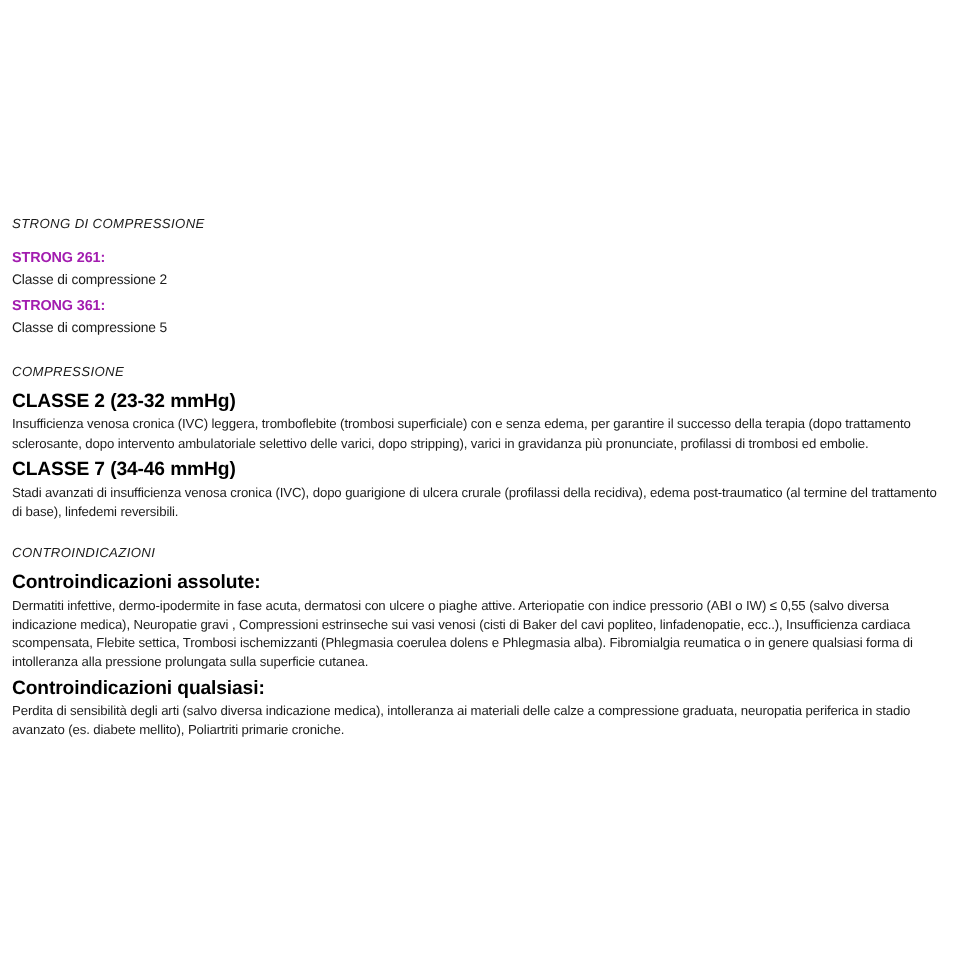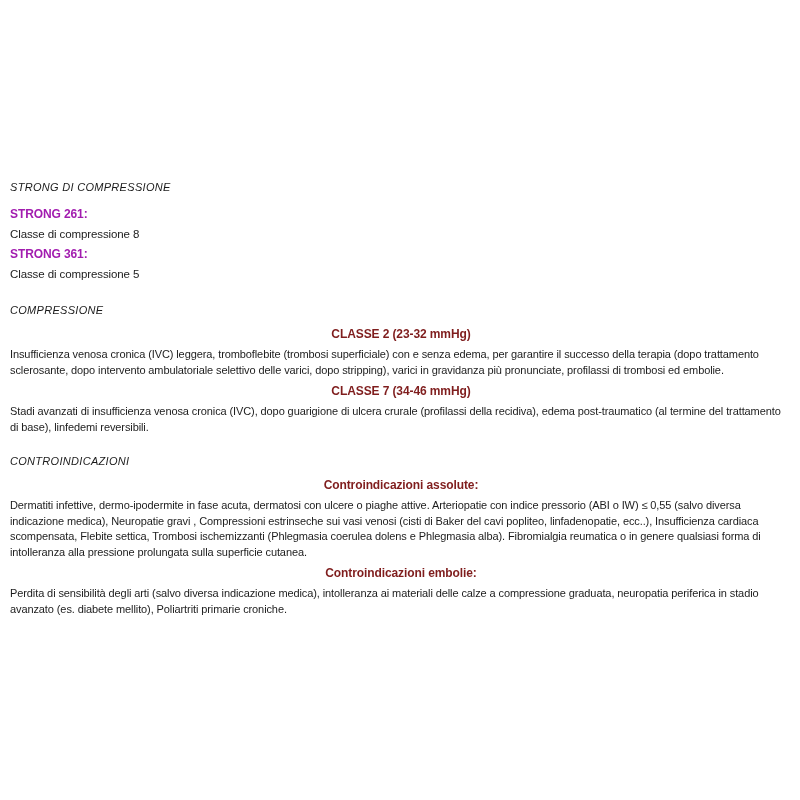--- a/index.html
+++ b/index.html
@@ -37,58 +37,57 @@
     line-height: 20px;
     margin: 0;
     letter-spacing: -0.1px;
   }
   .line.bold {
     font-weight: 700;
     font-size: 12px;
     color: #a21caf;
   }
   .para-head {
-    font-size: 12px;
+    font-size: 16px;
     font-weight: 700;
-    color: #7f1d1d;
+    color: #000000;
     line-height: 15px;
     margin: 0 0 5px 0;
     letter-spacing: -0.1px;
-    text-align: center;
   }
   .para {
     font-size: 11px;
     line-height: 15.5px;
     margin: 0 4px 6px 0;
     letter-spacing: -0.1px;
     color: #1c1c1c;
   }
 </style>
 </head>
 <body>
 
 <div class="content">
 
   <section class="sec">
     <h2 class="sec-header">STRONG DI COMPRESSIONE</h2>
     <p class="line bold">STRONG 261:</p>
-    <p class="line">Classe di compressione 8</p>
+    <p class="line">Classe di compressione 2</p>
     <p class="line bold">STRONG 361:</p>
     <p class="line">Classe di compressione 5</p>
   </section>
 
   <section class="sec">
     <h2 class="sec-header">COMPRESSIONE</h2>
     <h3 class="para-head">CLASSE 2 (23-32 mmHg)</h3>
     <p class="para">Insufficienza venosa cronica (IVC) leggera, tromboflebite (trombosi superficiale) con e senza edema, per garantire il successo della terapia (dopo trattamento sclerosante, dopo intervento ambulatoriale selettivo delle varici, dopo stripping), varici in gravidanza più pronunciate, profilassi di trombosi ed embolie.</p>
     <h3 class="para-head">CLASSE 7 (34-46 mmHg)</h3>
     <p class="para">Stadi avanzati di insufficienza venosa cronica (IVC), dopo guarigione di ulcera crurale (profilassi della recidiva), edema post-traumatico (al termine del trattamento di base), linfedemi reversibili.</p>
   </section>
 
   <section class="sec">
     <h2 class="sec-header">CONTROINDICAZIONI</h2>
     <h3 class="para-head">Controindicazioni assolute:</h3>
     <p class="para">Dermatiti infettive, dermo-ipodermite in fase acuta, dermatosi con ulcere o piaghe attive. Arteriopatie con indice pressorio (ABI o IW) ≤ 0,55 (salvo diversa indicazione medica), Neuropatie gravi , Compressioni estrinseche sui vasi venosi (cisti di Baker del cavi popliteo, linfadenopatie, ecc..), Insufficienza cardiaca scompensata, Flebite settica, Trombosi ischemizzanti (Phlegmasia coerulea dolens e Phlegmasia alba). Fibromialgia reumatica o in genere qualsiasi forma di intolleranza alla pressione prolungata sulla superficie cutanea.</p>
-    <h3 class="para-head">Controindicazioni embolie:</h3>
+    <h3 class="para-head">Controindicazioni qualsiasi:</h3>
     <p class="para">Perdita di sensibilità degli arti (salvo diversa indicazione medica), intolleranza ai materiali delle calze a compressione graduata, neuropatia periferica in stadio avanzato (es. diabete mellito), Poliartriti primarie croniche.</p>
   </section>
 
 </div>
 
 </body></html>

